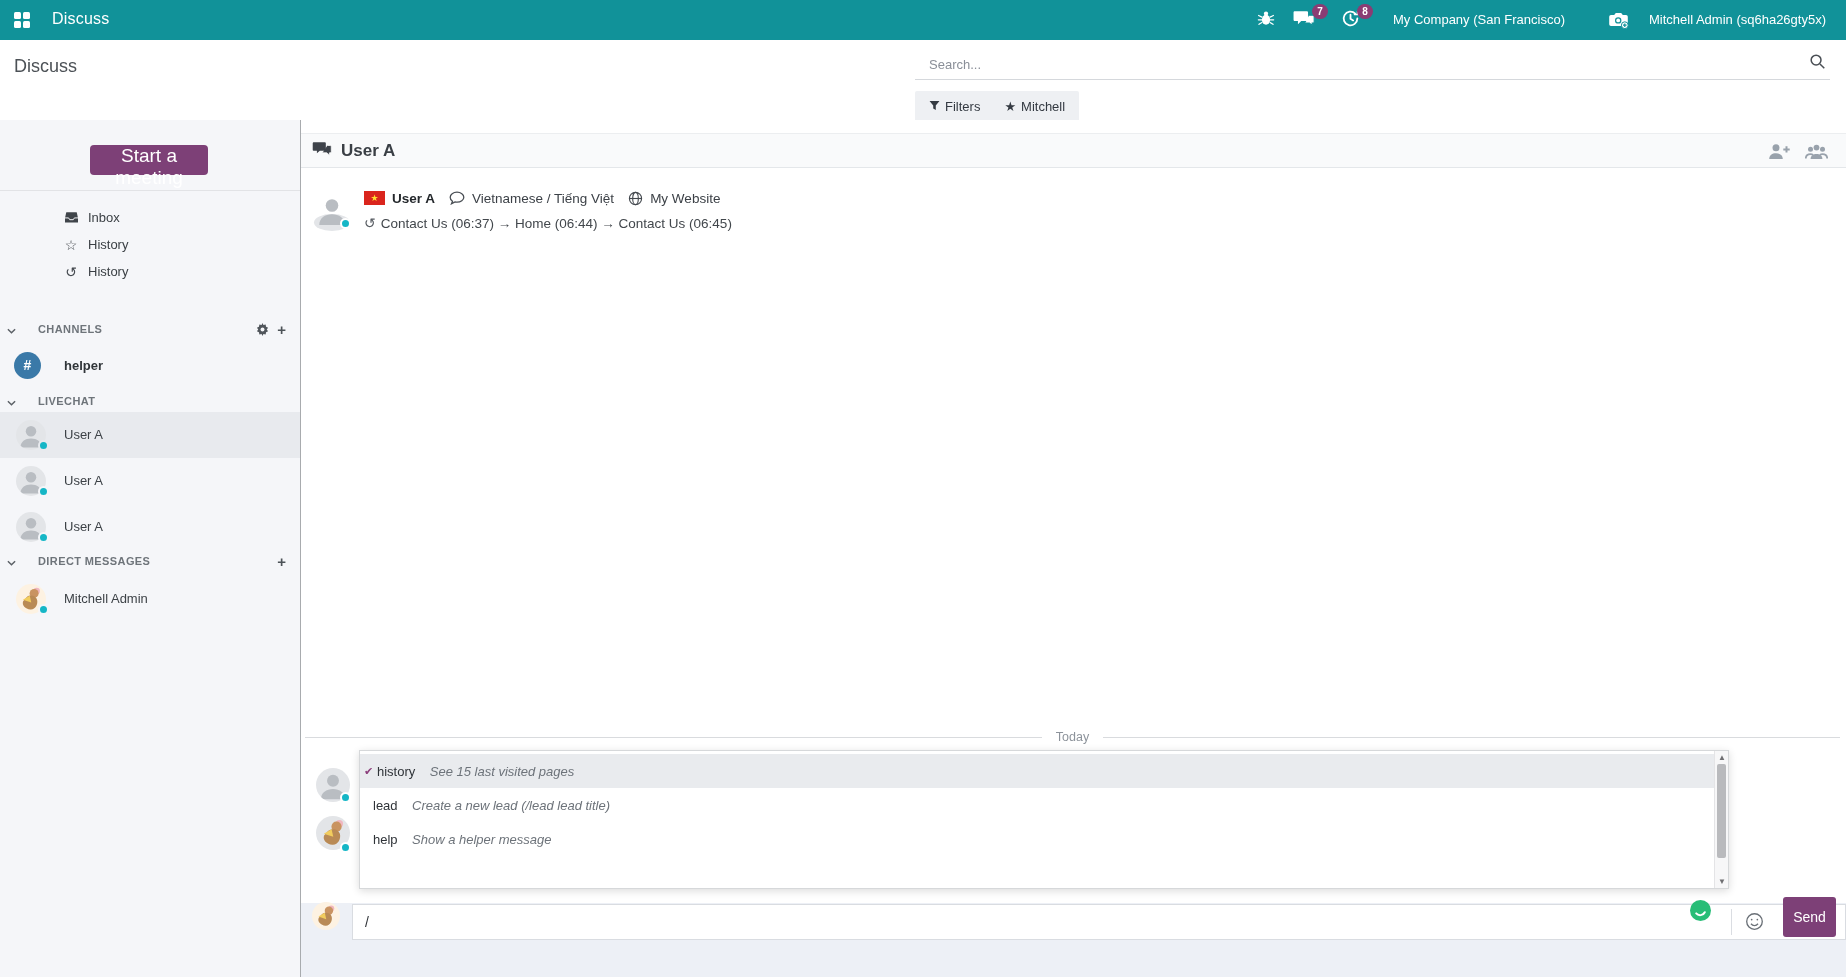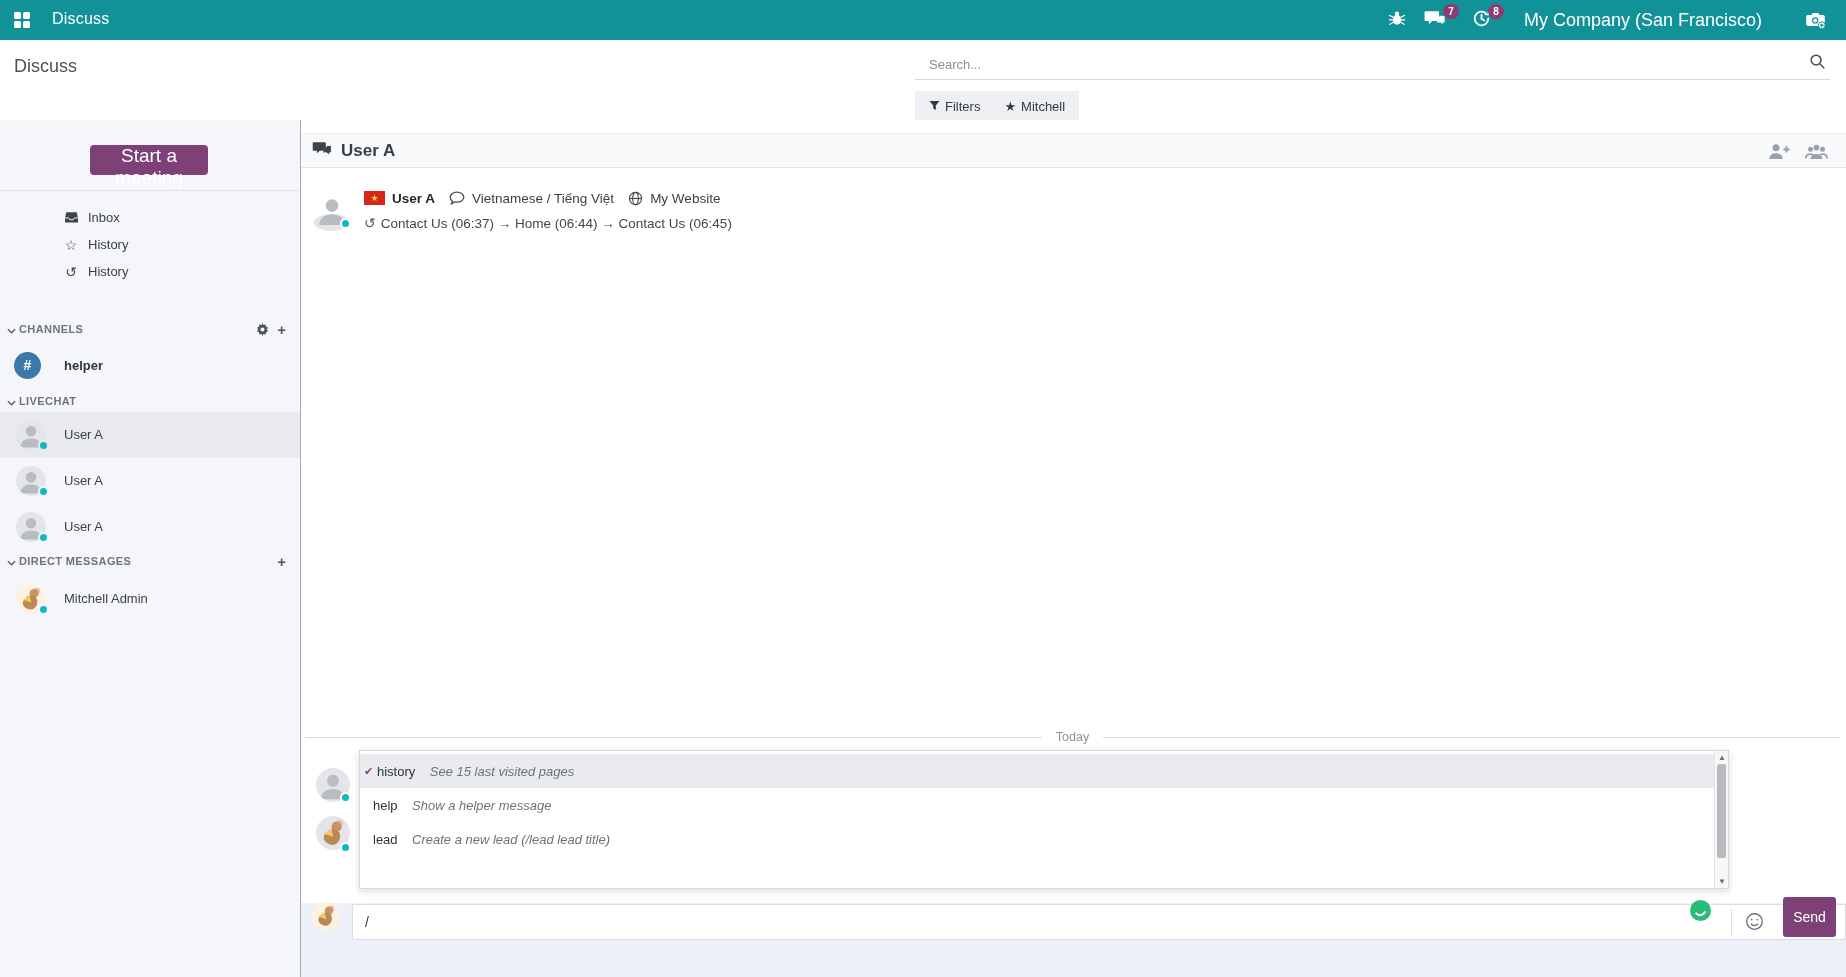--- a/index.html
+++ b/index.html
@@ -8,21 +8,21 @@
 
   
   .topbar { position:absolute; left:0; top:0; width:1846px; height:40px; background:#119299; color:#fff; }
   .apps-btn { position:absolute; left:14px; top:12px; display:grid; grid-template-columns:7px 7px; grid-gap:2px; cursor:pointer; }
   .apps-btn i { width:7px; height:7px; background:#fff; border-radius:1.5px; }
   .tb-title { position:absolute; left:52px; top:10px; font-size:16px; font-weight:500; letter-spacing:.2px; }
   .tb-right { position:absolute; right:10px; top:0; height:40px; display:flex; align-items:center; }
   .tb-icon { position:relative; display:flex; align-items:center; justify-content:center; height:40px; padding:0 9px; cursor:pointer; }
   .tb-badge { position:absolute; top:4px; right:-4px; min-width:16px; height:15px; padding:0 4px; background:#8a3c74; color:#fff;
               border-radius:8px; font-size:10px; line-height:15px; text-align:center; font-weight:700; }
-  .tb-text { font-size:18px; padding:0 10px; height:40px; line-height:40px; cursor:pointer; white-space:nowrap;text-align:center; }
+  .tb-text { font-size:13px; padding:0 10px; height:40px; line-height:40px; cursor:pointer; white-space:nowrap;text-align:center; }
   .tb-company { margin-right:24px; }
 
   
   .control-panel { position:absolute; left:0; top:40px; width:1846px; height:80px; background:#fff; }
   .breadcrumb { position:absolute; left:14px; top:16px; font-size:18px; color:#4c5156; }
   .search-zone { position:absolute; left:915px; top:8px; width:915px; height:32px; border-bottom:1px solid #d5d8dc; }
   .search-input { position:absolute; left:14px; top:4px; width:850px; height:24px; border:none; outline:none; background:transparent;
                   font-family:"Liberation Sans",sans-serif; font-size:13px; color:#333; }
   .search-input::placeholder { color:#8a8f98; }
   .search-btn { position:absolute; right:4px; top:5px; cursor:pointer; }
@@ -33,21 +33,21 @@
 
   
   .sidebar { position:absolute; left:0; top:120px; width:301px; height:857px; background:#f5f6f9; border-right:1px solid #a8abae; }
   .meet-btn { position:absolute; left:90px; top:25px; width:118px; height:30px; background:#7d4077; border:none; border-radius:4px;
               color:#fff; font-size:19px; font-family:"Liberation Sans",sans-serif; cursor:pointer; }
   .side-divider { position:absolute; left:0; top:70px; width:100%; height:1px; background:#e2e3e6; }
   .mailboxes { position:absolute; left:0; top:84px; width:100%;margin-left:44px; }
   .mb-item { display:flex; align-items:center; height:27px; padding-left:18px; font-size:13px; color:#3b4045; cursor:pointer; }
   .mb-item .mb-ic { width:18px; text-align:center; margin-right:8px; color:#44494f; font-size:14px; display:inline-flex; justify-content:center; }
   .sec-header { position:absolute; left:0; width:100%; height:26px; display:flex; align-items:center; padding-left:7px; cursor:pointer; }
-  .sec-title { font-size:11px; font-weight:700; color:#6e747a; letter-spacing:.4px; margin-left:3px; }
+  .sec-title { font-size:11px; font-weight:700; color:#6e747a; letter-spacing:.4px; margin-left:22px; }
   .sec-actions { position:absolute; right:14px; top:0; height:26px; display:flex; align-items:center; gap:8px; }
   .sec-plus { font-size:15px; font-weight:700; color:#4d5358; cursor:pointer; line-height:1; }
   .gear-btn { cursor:pointer; display:flex; }
   .chan-row { position:absolute; left:0; width:100%; height:38px; display:flex; align-items:center; cursor:pointer; }
   .chan-circle { width:27px; height:27px; border-radius:50%; background:#3a79a8; color:#fff; font-size:14px; font-weight:700;
                  display:flex; align-items:center; justify-content:center; margin-left:14px; }
   .chan-label { margin-left:23px; font-size:13px; font-weight:700; color:#303539; }
   .user-row { position:absolute; left:0; width:100%; height:46px; cursor:pointer; }
   .user-row.selected { background:#e8eaee; }
   .avatar-ph { position:absolute; left:16px; top:8px; width:30px; height:30px; border-radius:50%; background:#e3e5e8; overflow:hidden; }
@@ -157,20 +157,21 @@
       <span class="tb-text tb-company">My Company (San Francisco)</span>
       <span class="tb-icon">
           <svg width="22" height="20" viewBox="0 0 22 20">
             <path d="M3 5h3.2l1.6-2h5.4l1.6 2H18a1.8 1.8 0 0 1 1.8 1.8v7.4A1.8 1.8 0 0 1 18 16H3a1.8 1.8 0 0 1-1.8-1.8V6.8A1.8 1.8 0 0 1 3 5z" fill="#fff"></path>
             <circle cx="10.2" cy="10.4" r="3.2" fill="#119299"></circle>
             <circle cx="10.2" cy="10.4" r="1.9" fill="#fff"></circle>
             <circle cx="16.8" cy="15.2" r="3.4" fill="#fff" stroke="#119299" stroke-width="1"></circle>
             <path d="M16.8 13.4v3.6M15 15.2h3.6" stroke="#119299" stroke-width="1.2"></path>
           </svg>
         </span>
+      <span class="tb-text">Mitchell Admin (sq6ha26gty5x)</span>
     </div>
   </header>
 
   <div class="control-panel">
     <div class="breadcrumb">Discuss</div>
     <div class="search-zone">
       <input class="search-input" placeholder="Search..." style="">
       <span class="search-btn"><svg width="17" height="17" viewBox="0 0 18 18" fill="none" stroke="#4a4f55" stroke-width="1.6">
             <circle cx="7.5" cy="7.5" r="5.2"></circle>
             <line x1="11.6" y1="11.6" x2="16.2" y2="16.2"></line>
@@ -377,26 +378,26 @@
         </svg></span>
     <span class="ghost-dot" style="left:39px;top:722px"></span>
 
     <div class="cmd-dd">
       <div class="cmd-row selected">
         <span class="cmd-check">✔</span>
         <span class="cmd-name">history</span>
         <span class="cmd-desc">See 15 last visited pages</span>
       </div>
       <div class="cmd-row">
+        <span class="cmd-name">lead</span>
+        <span class="cmd-desc">Create a new lead (/lead lead title)</span>
+      </div>
+      <div class="cmd-row">
         <span class="cmd-name">help</span>
         <span class="cmd-desc">Show a helper message</span>
-      </div>
-      <div class="cmd-row">
-        <span class="cmd-name">lead</span>
-        <span class="cmd-desc">Create a new lead (/lead lead title)</span>
       </div>
       <div class="dd-scroll">
         <span class="up">▲</span>
         <span class="dd-thumb"></span>
         <span class="down">▼</span>
       </div>
     </div>
 
     <div class="composer">
       <span class="avatar-ph mouse-av comp-avatar">

